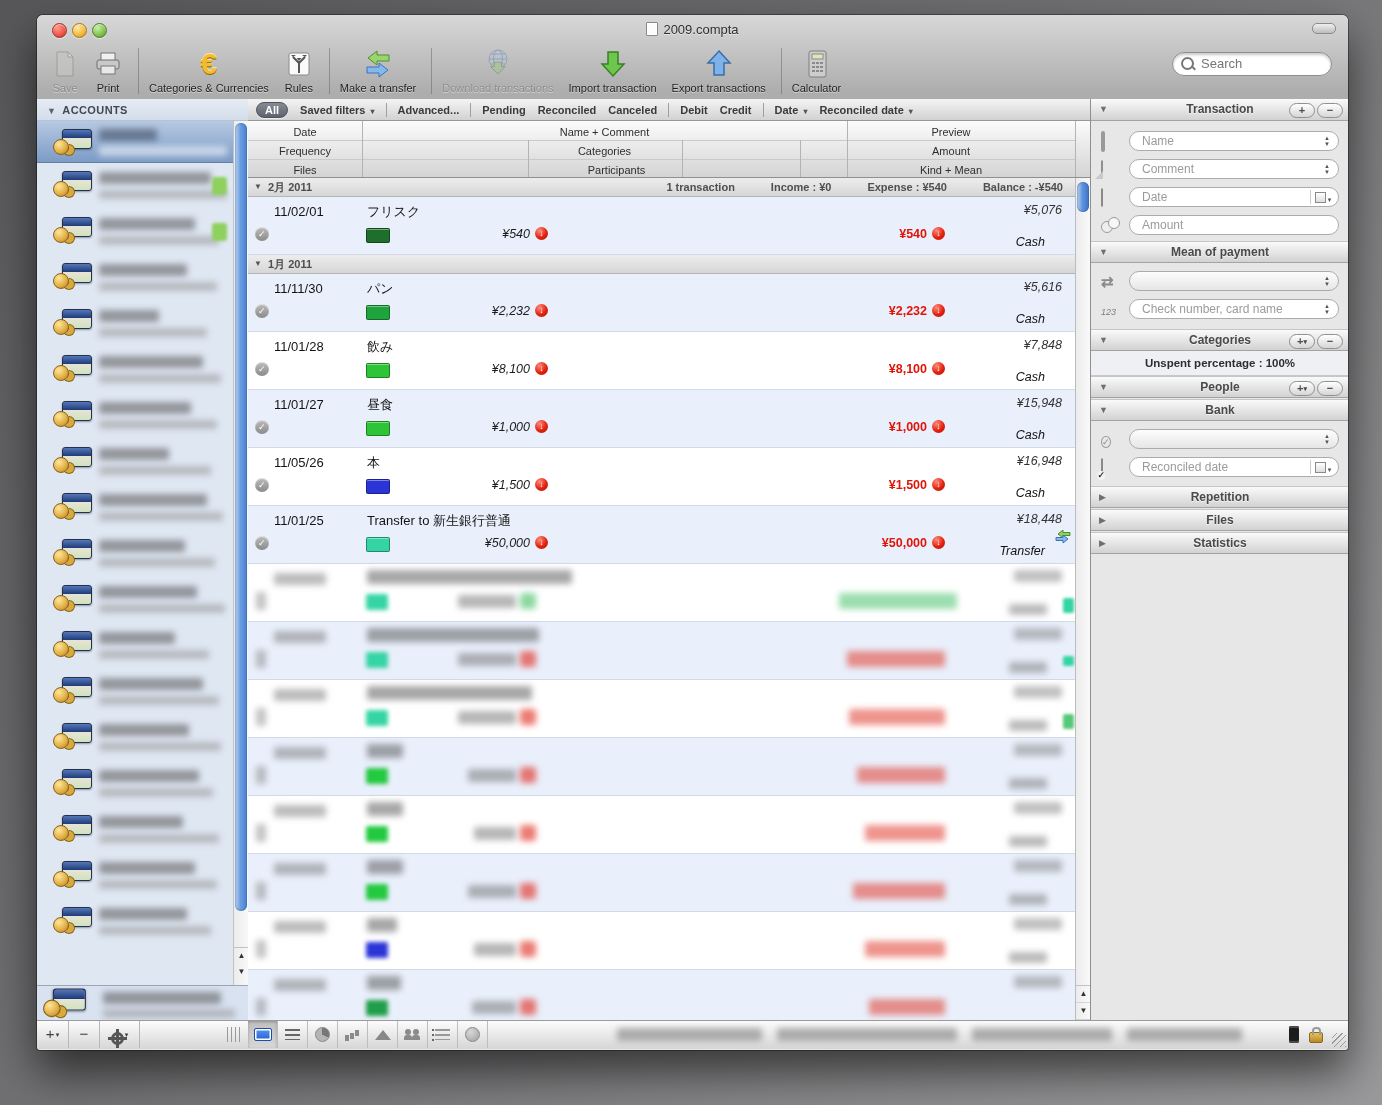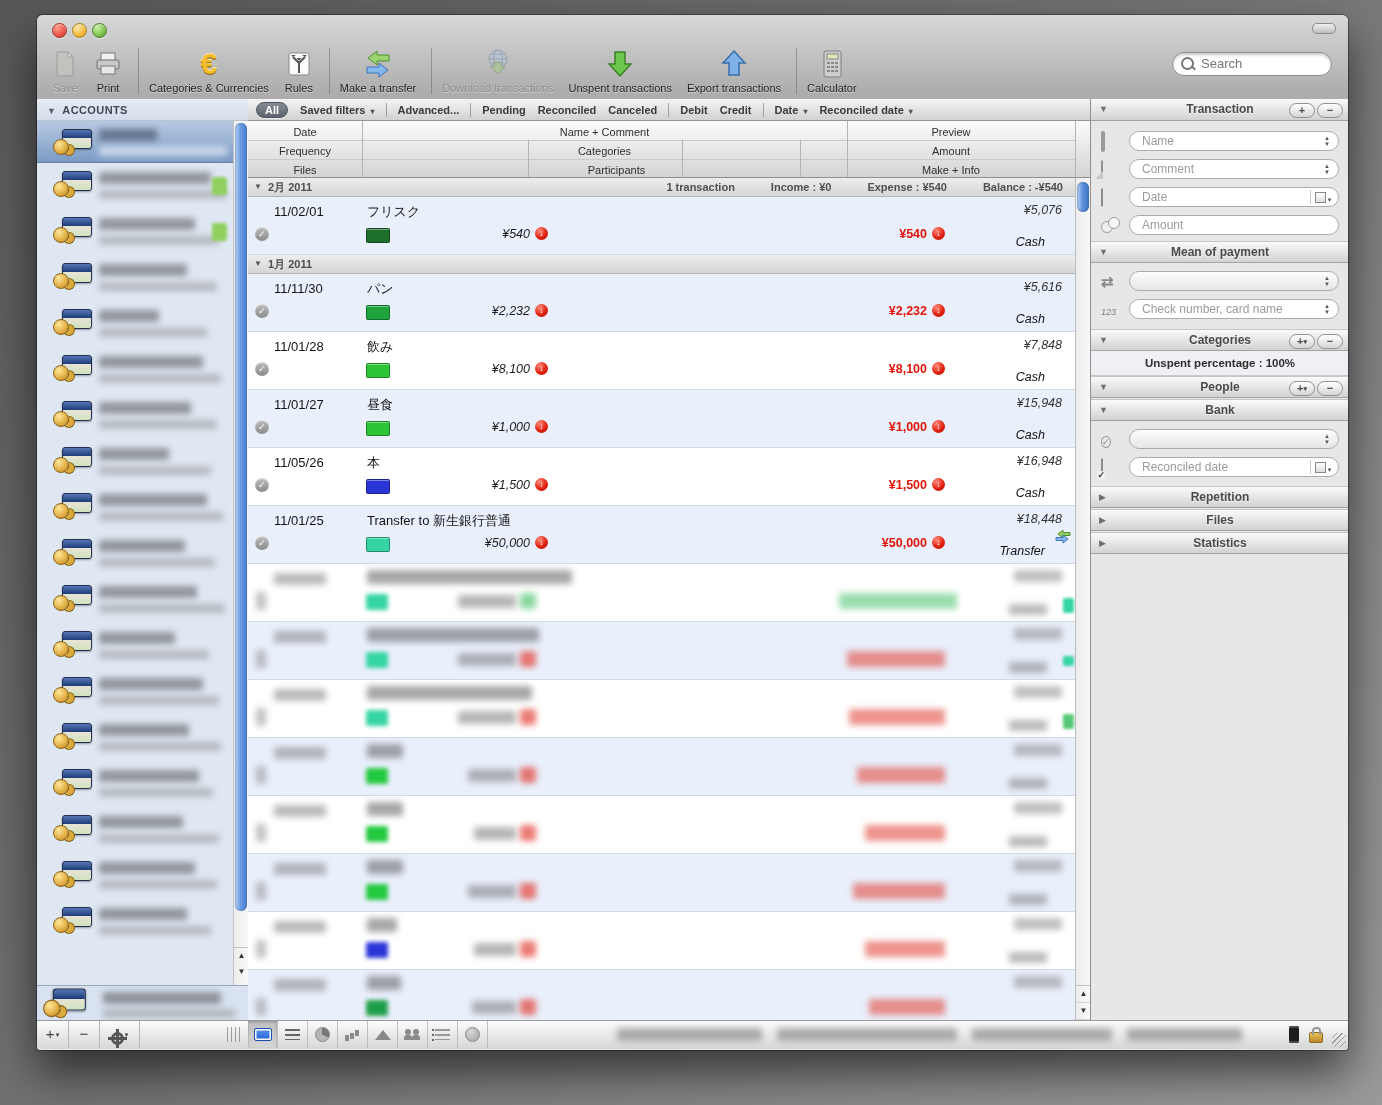--- a/index.html
+++ b/index.html
@@ -163,20 +163,21 @@
 </head>
 <body>
 
 <div class="page">
 <div class="window">
 
   <div class="chrome">
     <span class="tl red"></span>
     <span class="tl yel"></span>
     <span class="tl grn"></span>
+    <div class="wtitle"><span class="doc-ic"></span><span>2009.compta</span></div>
     <span class="toggle-cap"></span>
 
     <div class="toolbar">
       <div class="tbtn disabled">
         <span class="ic">
               <svg width="26" height="30">
                 <path d="M5 3 h11 l5 5 v19 h-16 z" fill="#c6cabf" stroke="#82867c"></path>
                 <path d="M16 3 l5 5 h-5 z" fill="#e8eae2" stroke="#82867c"></path>
               </svg>
             </span>
@@ -230,21 +231,21 @@
               </svg>
             </span>
         <span>Download transactions</span>
       </div>
       <div class="tbtn">
         <span class="ic">
               <svg width="26" height="30">
                 <path d="M8 3 h10 v12 h6 l-11 12 -11 -12 h6 z" fill="#6cc84c" stroke="#3c7f26" stroke-width="1.5"></path>
               </svg>
             </span>
-        <span>Unspent transactions</span>
+        <span>Import transaction</span>
       </div>
       <div class="tbtn">
         <span class="ic">
               <svg width="26" height="30">
                 <path d="M13 2 l11 12 h-6 v12 h-10 v-12 h-6 z" fill="#7fb2e8" stroke="#3b6ea8" stroke-width="1.5"></path>
               </svg>
             </span>
         <span>Export transactions</span>
       </div>
       <div class="tsep"></div>
@@ -405,21 +406,21 @@
 
   <div class="colhdr">
     <span class="ch-cell" style="left:0;top:2px;width:114px">Date</span>
     <span class="ch-cell" style="left:0;top:21px;width:114px">Frequency</span>
     <span class="ch-cell" style="left:0;top:40px;width:114px">Files</span>
     <span class="ch-cell" style="left:114px;top:2px;width:485px">Name + Comment</span>
     <span class="ch-cell" style="left:114px;top:21px;width:485px">Categories</span>
     <span class="ch-cell" style="left:126px;top:40px;width:485px">Participants</span>
     <span class="ch-cell" style="left:599px;top:2px;width:208px">Preview</span>
     <span class="ch-cell" style="left:599px;top:21px;width:208px">Amount</span>
-    <span class="ch-cell" style="left:599px;top:40px;width:208px">Make + Info</span>
+    <span class="ch-cell" style="left:599px;top:40px;width:208px">Kind + Mean</span>
     <span class="ch-hline" style="top:19px"></span>
         <span class="ch-hline" style="top:38px"></span>
     <span class="ch-vline" style="left:114px"></span>
     <span class="ch-vline short" style="left:280px"></span>
     <span class="ch-vline short" style="left:434px"></span>
     <span class="ch-vline short" style="left:552px"></span>
     <span class="ch-vline" style="left:599px"></span>
     <span class="ch-vline" style="left:827px"></span>
   </div>
 

